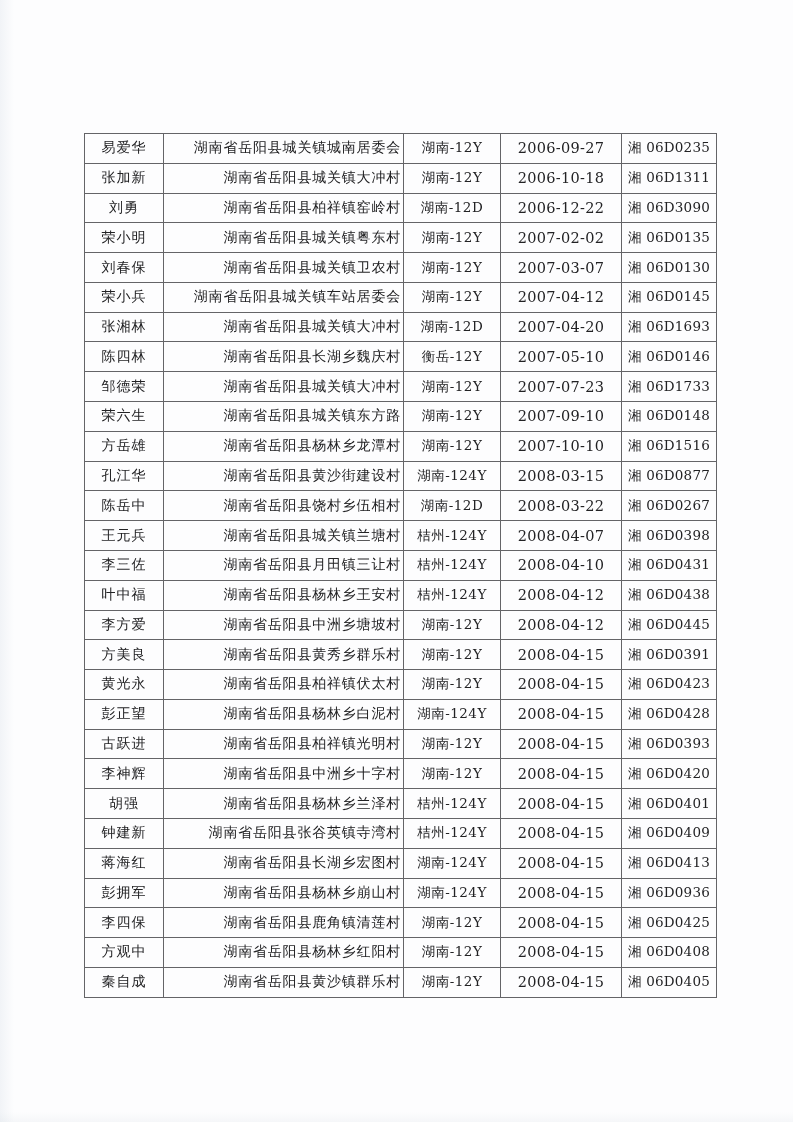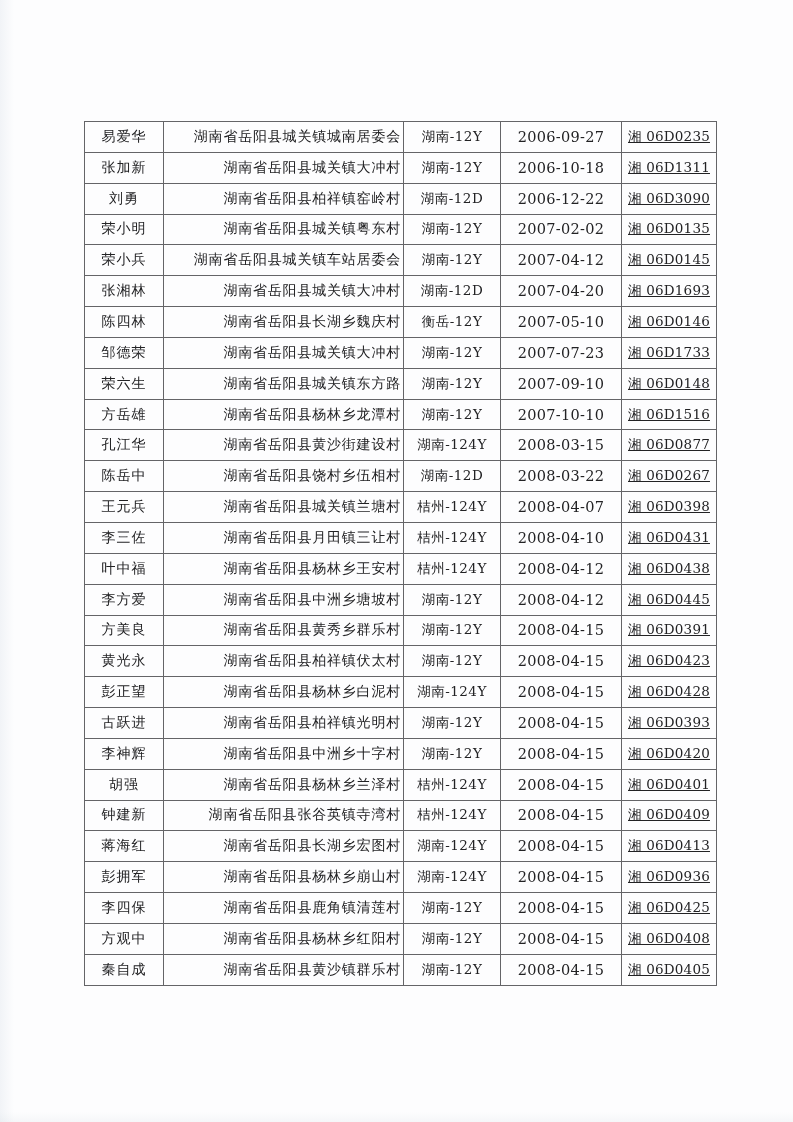--- a/index.html
+++ b/index.html
@@ -19,21 +19,21 @@
     position: absolute;
     inset: 0;
     background:
       linear-gradient(90deg, rgba(205,215,225,0.25) 0, rgba(255,255,255,0) 14px),
       linear-gradient(0deg, rgba(210,218,226,0.18) 0, rgba(255,255,255,0) 10px),
       #fdfdfe;
   }
   table.reg {
     position: absolute;
     left: 84px;
-    top: 121px;
+    top: 133px;
     width: 632px;
     height: 865px;
     border-collapse: collapse;
     table-layout: fixed;
   }
   table.reg td {
     border: 1px solid #646467;
     padding: 0 2px;
     height: 24.2px;
     text-align: center;
@@ -41,21 +41,21 @@
     font-size: 14px;
     color: #222224;
     letter-spacing: 0.5px;
     white-space: nowrap;
     overflow: hidden;
   }
   table.reg td.c-name   { letter-spacing: 1px; }
   table.reg td.c-addr   { letter-spacing: 0.8px; text-align: right; }
   table.reg td.c-model  { font-size: 13.5px; margin-top: 26px; }
   table.reg td.c-date   { font-size: 14.5px; letter-spacing: 0.3px; }
-  table.reg td.c-plate  { font-size: 13.5px; letter-spacing: 0.2px; text-decoration: underline; }
+  table.reg td.c-plate  { font-size: 13.5px; letter-spacing: 0.2px; }
 </style>
 </head>
 <body>
 
 <div class="page">
   <table class="reg">
     <colgroup>
       <col style="width:79px">
       <col style="width:240px">
       <col style="width:97px">
@@ -89,20 +89,27 @@
   </tr>
 
   <tr>
     <td class="c-name">荣小明</td>
     <td class="c-addr">湖南省岳阳县城关镇粤东村</td>
     <td class="c-model">湖南-12Y</td>
     <td class="c-date">2007-02-02</td>
     <td class="c-plate">湘 06D0135</td>
   </tr>
 
+  <tr>
+    <td class="c-name">刘春保</td>
+    <td class="c-addr">湖南省岳阳县城关镇卫农村</td>
+    <td class="c-model">湖南-12Y</td>
+    <td class="c-date">2007-03-07</td>
+    <td class="c-plate">湘 06D0130</td>
+  </tr>
 
   <tr>
     <td class="c-name">荣小兵</td>
     <td class="c-addr">湖南省岳阳县城关镇车站居委会</td>
     <td class="c-model">湖南-12Y</td>
     <td class="c-date">2007-04-12</td>
     <td class="c-plate">湘 06D0145</td>
   </tr>
 
   <tr>

